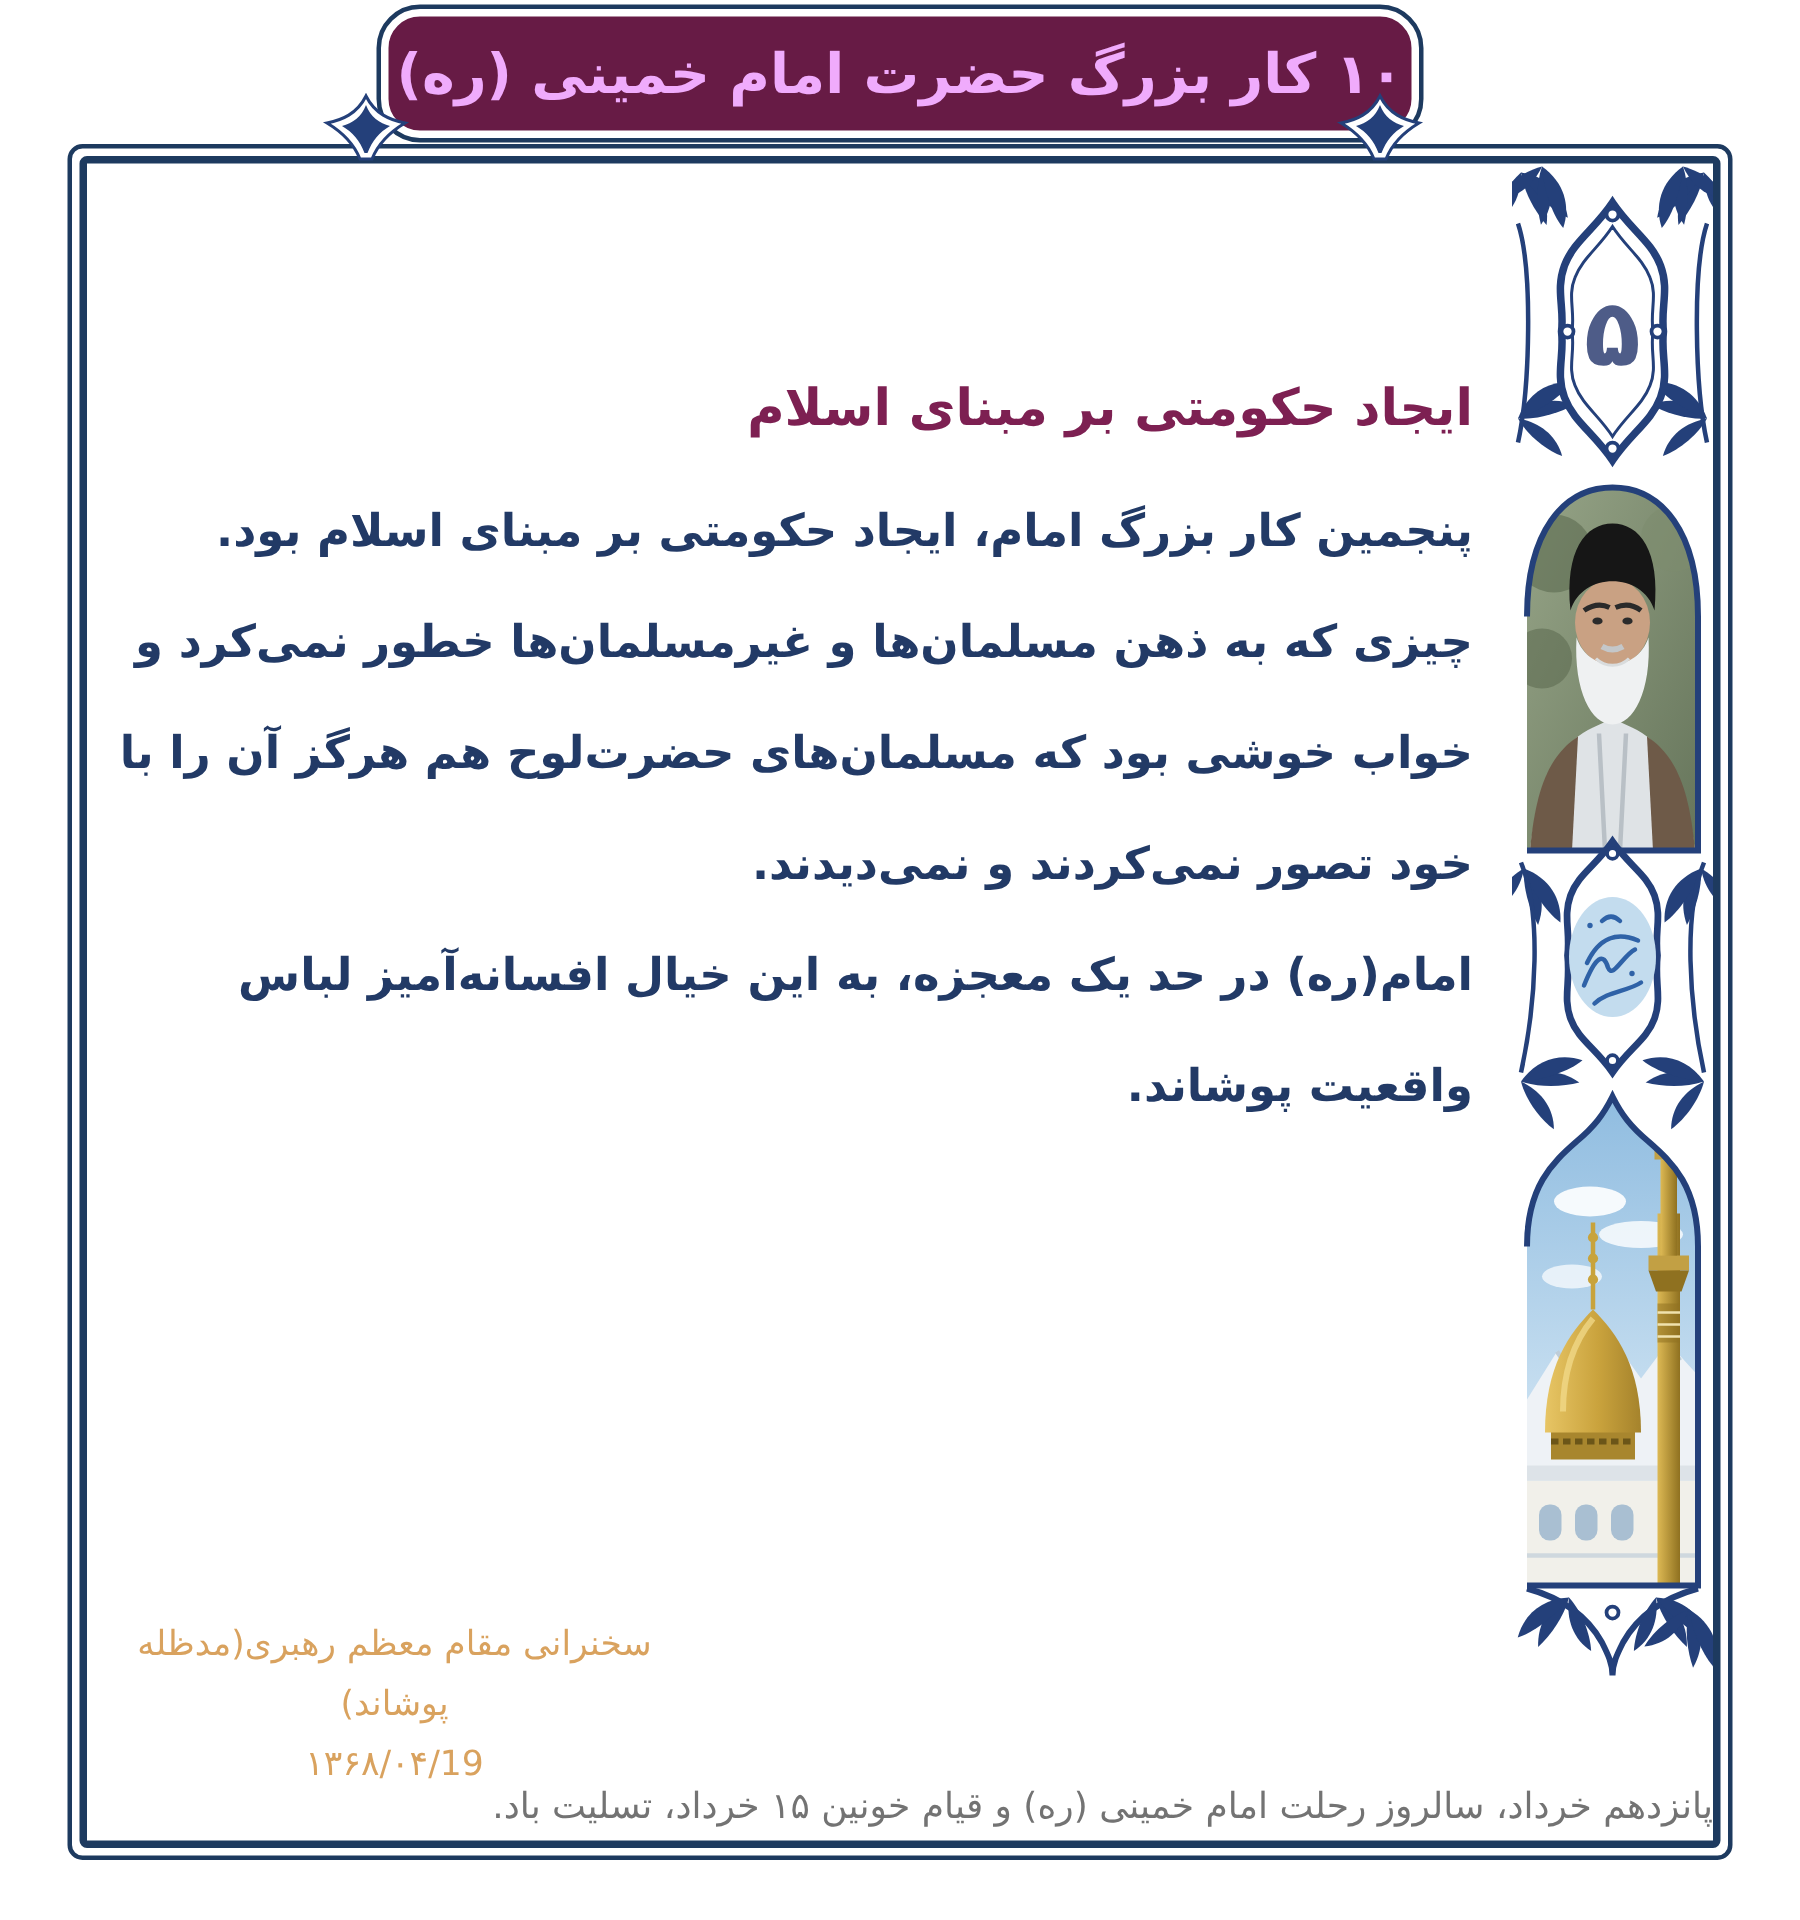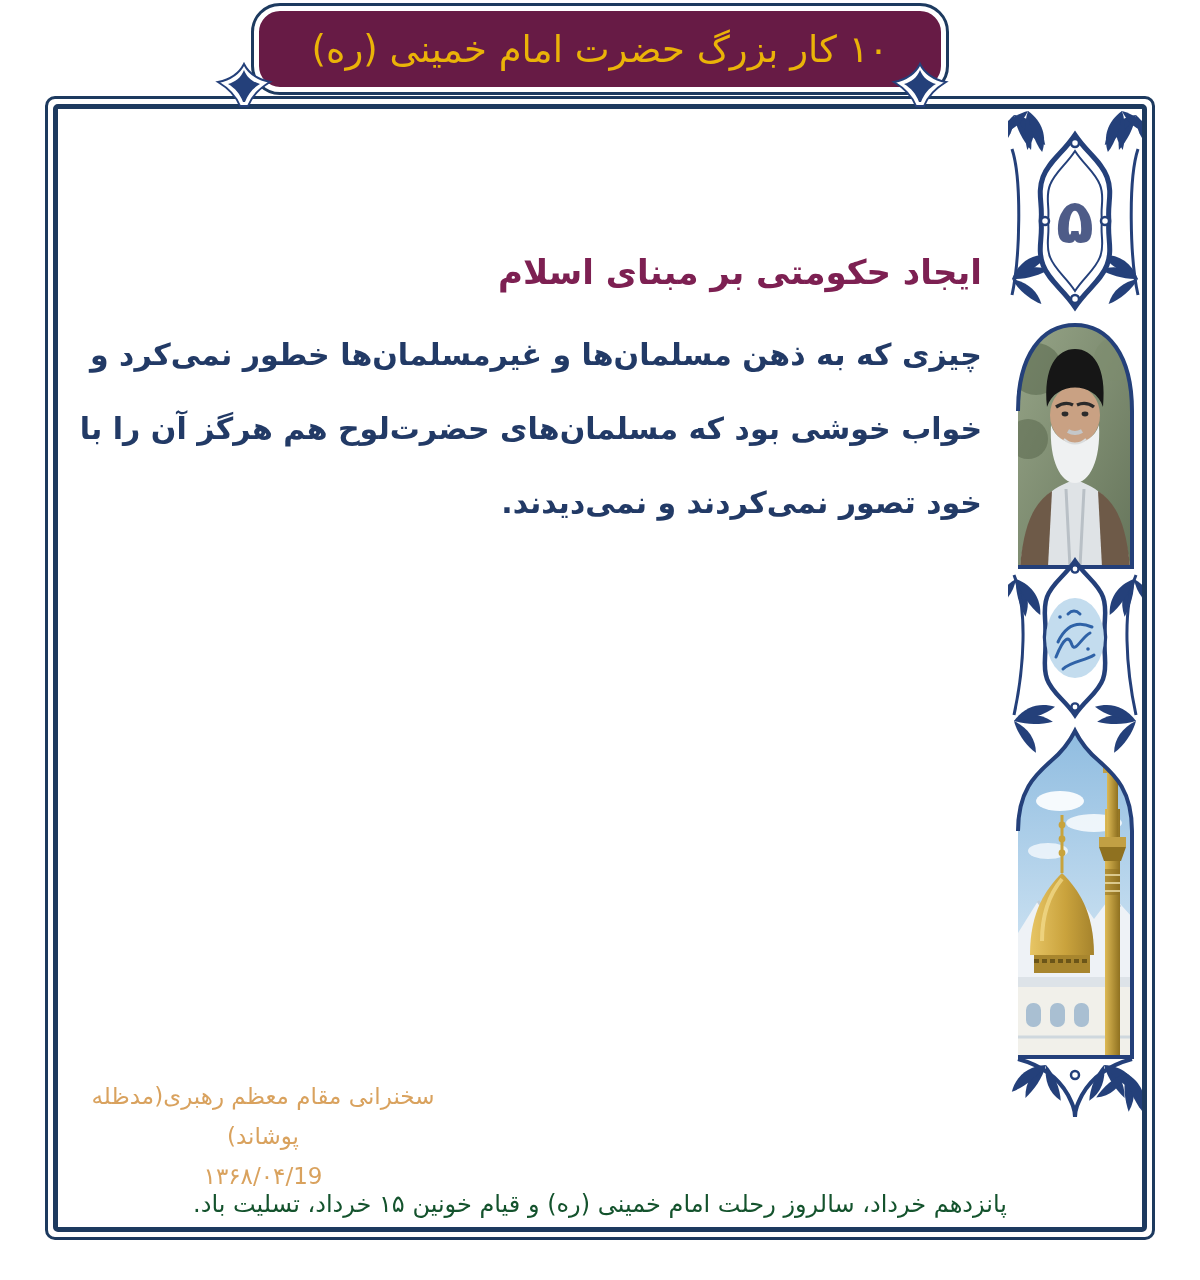--- a/index.html
+++ b/index.html
@@ -9,40 +9,40 @@
   
   .frame{position:absolute;left:45px;top:96px;width:1110px;height:1144px;
          border:3px solid #1d3a5f;border-radius:10px;padding:5px;box-sizing:border-box;z-index:1;}
   .frame-inner{width:100%;height:100%;border:5px solid #1d3a5f;border-radius:5px;
                box-sizing:border-box;position:relative;overflow:hidden;}
 
   
   .banner{position:absolute;left:50%;transform:translateX(-50%);top:6px;width:692px;height:86px;
           background:#671b45;border:5px solid #ffffff;outline:3px solid #1d3a5f;border-radius:26px;
           z-index:5;display:flex;align-items:center;justify-content:center;box-sizing:border-box;}
-  .banner-title{color:#eab308;font-size:37px;font-weight:normal;direction:rtl;white-space:nowrap;text-align:center;}
+  .banner-title{color:#f0abfc;font-size:37px;font-weight:bold;direction:rtl;white-space:nowrap;text-align:center;}
   .banner-orn{position:absolute;top:62px;z-index:6;}
   .banner-orn.left{left:212px;}
   .banner-orn.right{left:888px;transform:scaleX(-1);}
 
   
   .side-panel{position:absolute;right:0;top:0;width:134px;height:1012px;}
 
   
   .content{position:absolute;left:75px;top:252px;width:907px;direction:rtl;z-index:2;}
   .content h1{margin:0 0 26px 0;font-size:34px;font-weight:bold;color:#7d2052;}
   .content p{margin:0;font-size:30px;font-weight:bold;color:#223a66;line-height:74px;}
 
   
   .attribution{position:absolute;left:58px;top:1076px;width:410px;text-align:center;direction:rtl;
                color:#d9a25e;font-size:23px;line-height:40px;z-index:2;}
 
   
-  .footer{position:absolute;left:58px;top:1190px;width:1084px;text-align:center;direction:rtl;
-          color:#14532d;font-size:24px;font-weight:500;z-index:2;}
+  .footer{position:absolute;left:58px;top:1190px;width:1084px;direction:rtl;
+          color:#737373;font-size:24px;font-weight:500;z-index:2;}
 </style>
 </head>
 <body>
 
 <div class="banner">
   <div class="banner-title">۱۰ کار بزرگ حضرت امام خمینی (ره)</div>
 </div>
 <div class="banner-orn left">
   <svg width="64" height="46" viewBox="0 0 64 46">
     <path d="M32,2 C38,14 48,18 58,20 C48,26 40,34 36,44 L28,44 C24,34 16,26 6,20 C16,18 26,14 32,2Z" fill="#ffffff" stroke="#24407a" stroke-width="2"></path>
@@ -209,21 +209,23 @@
             <use href="#leafSpray" transform="translate(38,956) scale(-1,1) rotate(12)"></use>
           </g>
         </g>
       </svg>
     </div>
   </div>
 </div>
 
 <div class="content">
   <h1>ایجاد حکومتی بر مبنای اسلام</h1>
+  <p>پنجمین کار بزرگ امام، ایجاد حکومتی بر مبنای اسلام بود.</p>
   <p>چیزی که به ذهن مسلمان‌ها و غیرمسلمان‌ها خطور نمی‌کرد و خواب خوشی بود که مسلمان‌های حضرت‌لوح هم هرگز آن را با خود تصور نمی‌کردند و نمی‌دیدند.</p>
+  <p>امام(ره) در حد یک معجزه، به این خیال افسانه‌آمیز لباس واقعیت پوشاند.</p>
 </div>
 
 <div class="attribution">
   <div>سخنرانی مقام معظم رهبری(مدظله پوشاند)</div>
   <div>۱۳۶۸/۰۴/19</div>
 </div>
 
 <div class="footer">پانزدهم خرداد، سالروز رحلت امام خمینی (ره) و قیام خونین ۱۵ خرداد، تسلیت باد.</div>
 
 </body></html>

